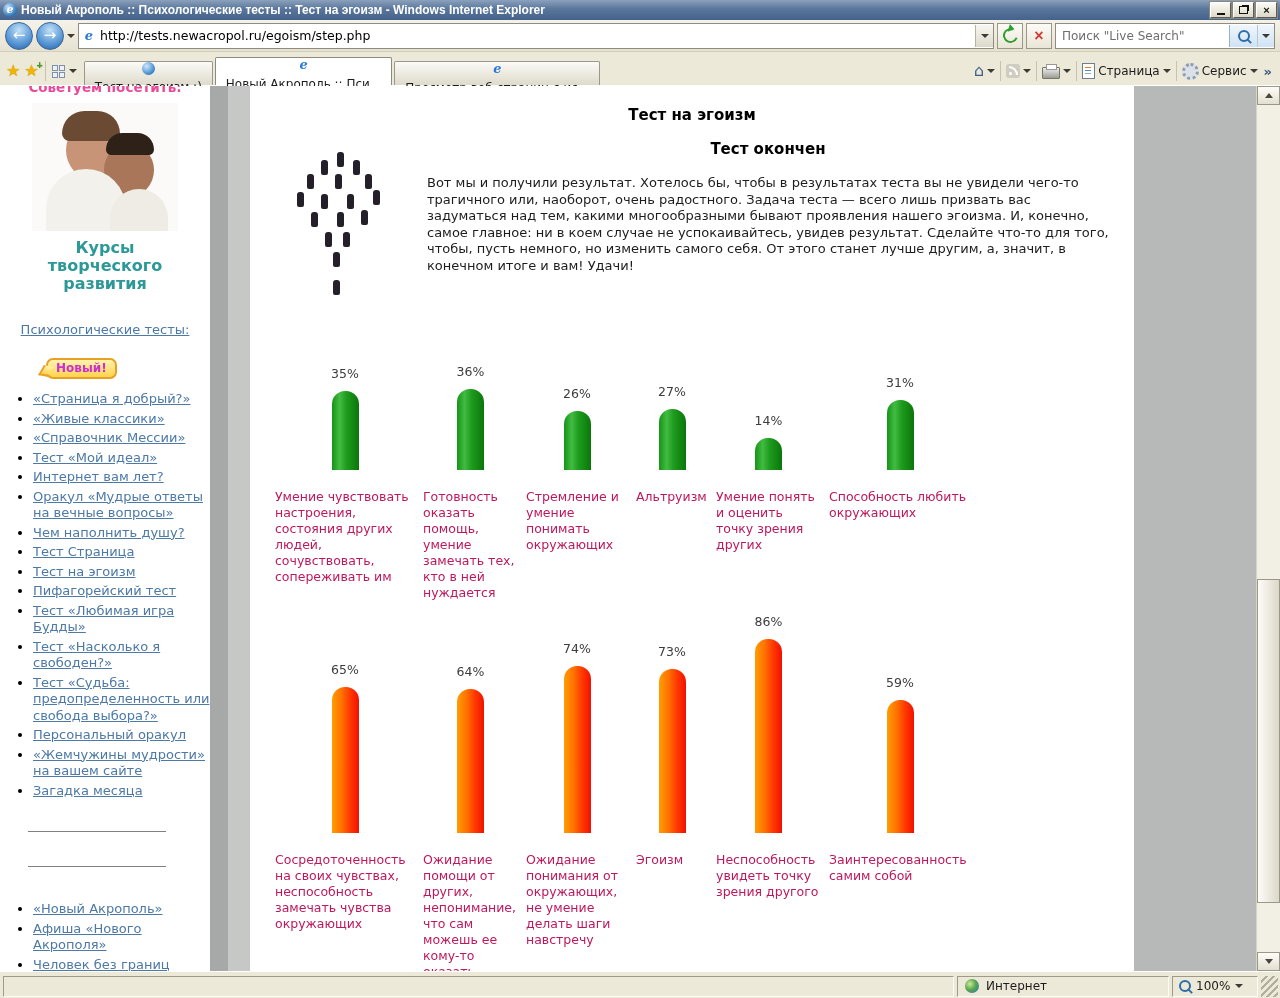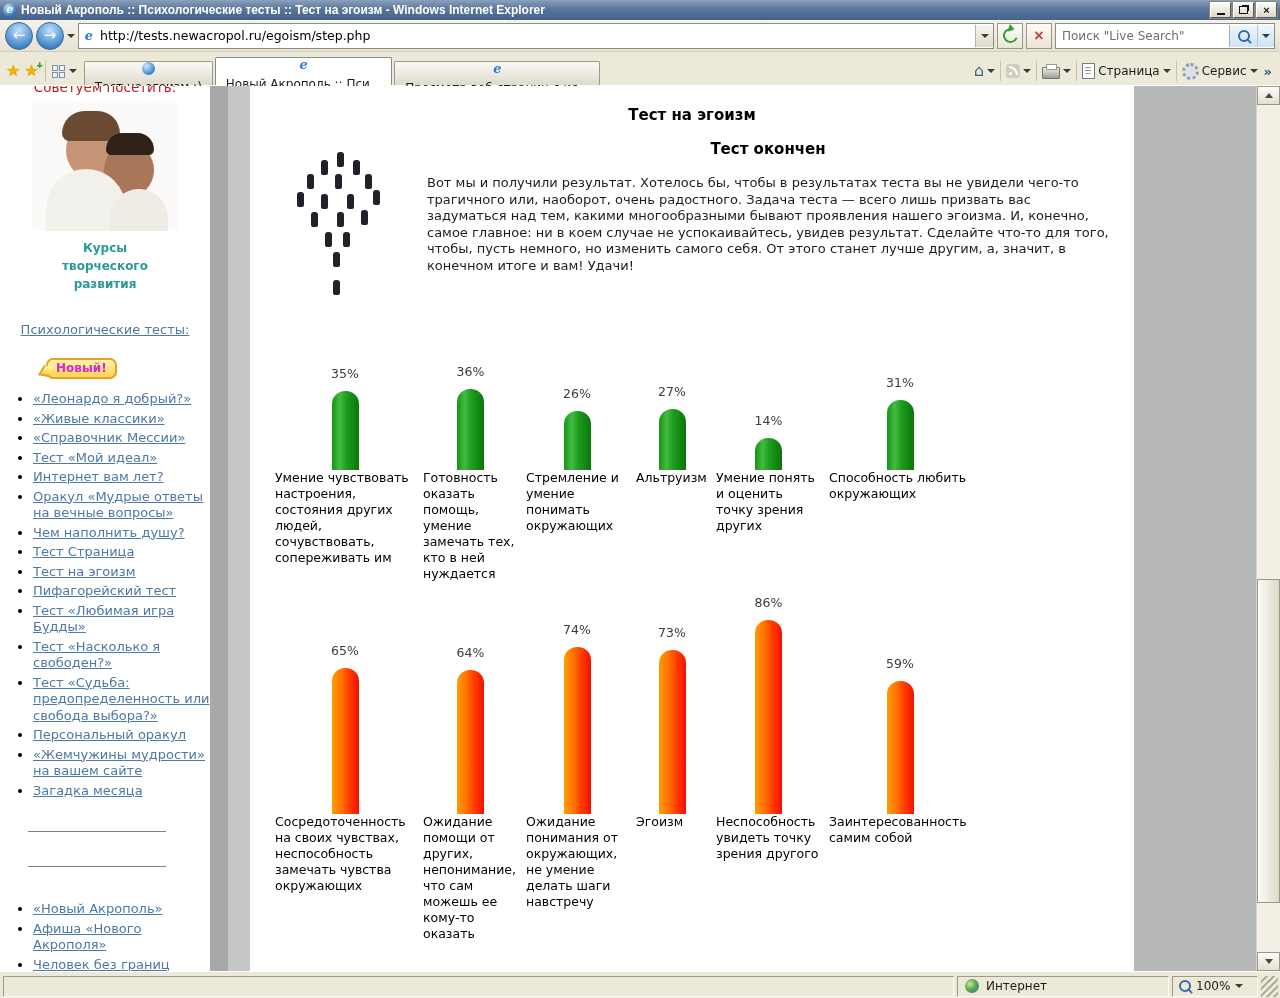--- a/index.html
+++ b/index.html
@@ -101,26 +101,26 @@
   .chev{color:#33557e;font:bold 13px "DejaVu Sans",sans-serif;padding:0 3px;}
 
   
   .content{height:885px;display:flex;flex:none;background:#b7b9b8;position:relative;}
   .sidebar{width:210px;background:#fff;overflow:hidden;flex:none;font-size:13px;}
   .strip{width:40px;flex:none;background:linear-gradient(90deg,#a7a9a8 0 45%,#c6c8c6 45% 100%);}
   .page{width:884px;background:#fff;flex:none;padding:12px 25px 0 25px;box-sizing:border-box;overflow:hidden;}
   .rightgray{flex:1;background:#b7b9b8;}
 
   
-  .advice-heading{margin:-7px 0 0 0;text-align:center;color:#b91c1c;
-    font-weight:normal;font-size:13.5px;}
+  .advice-heading{margin:-7px 0 0 0;text-align:center;color:#ec4899;
+    font-weight:bold;font-size:13.5px;}
   .couple-photo{width:146px;height:128px;margin:8px auto 0 auto;position:relative;
     background:#fbfaf8;overflow:hidden;}
   .ph{position:absolute;border-radius:50%;}
-  .course-caption{text-align:center;color:#2d9898;font-weight:bold;font-size:12px;
+  .course-caption{text-align:center;color:#2d9898;font-weight:bold;font-size:16px;
     line-height:18px;margin-top:8px;white-space:pre-line;}
   .tests-link{display:block;text-align:center;margin-top:28px;color:#4c79a6;
     text-decoration:underline;font-size:13px;line-height:17px;}
   a{color:#4c79a6;}
   .new-badge{display:inline-block;margin:20px 0 0 46px;position:relative;
     background:linear-gradient(#fff3b0,#ffd34e);border:2px solid #e8a020;border-radius:7px;
     padding:1px 8px 2px 8px;color:#cc2fd0;font:bold 12px "DejaVu Sans",sans-serif;}
   .new-badge::before{content:"";position:absolute;left:-7px;bottom:1px;width:8px;height:8px;
     background:linear-gradient(#fff3b0,#ffd34e);border-left:2px solid #e8a020;
     border-bottom:2px solid #e8a020;transform:skew(-30deg,10deg);}
@@ -153,21 +153,21 @@
   .chart-col:nth-child(5){width:113px;}
   .chart-col:nth-child(6){width:150px;}
   .chart-col:nth-child(7){width:130px;}
   .bar-area{display:flex;flex-direction:column;align-items:center;justify-content:flex-end;}
   .green .bar-area{height:132px;}
   .red .bar-area{height:228px;}
   .bar-value{font-size:12.5px;color:#3c3c3c;margin-bottom:10px;}
   .bar{width:27px;border-radius:13px 13px 0 0;}
   .green .bar{background:linear-gradient(90deg,#149414,#42bb42 28%,#1d9b1d 55%,#0b760b);}
   .red .bar{background:linear-gradient(90deg,#ff9d00,#ff7300 35%,#ff3c00 65%,#f31000);}
-  .bar-label{font-size:12.5px;line-height:16px;color:#000000;margin-top:0;}
+  .bar-label{font-size:12.5px;line-height:16px;color:#be185d;margin-top:19px;}
 
   
   .scrollbar{width:23px;flex:none;background:#f2f0e4;display:flex;flex-direction:column;
     border-left:1px solid #d8d5c6;}
   .sb-btn{height:17px;background:linear-gradient(#fdfcf8,#e3dfd0);border:1px solid #9b988b;
     display:flex;align-items:center;justify-content:center;flex:none;}
   .tri-up{width:0;height:0;border-left:4px solid transparent;border-right:4px solid transparent;
     border-bottom:5px solid #4a483e;}
   .tri-down{width:0;height:0;border-left:4px solid transparent;border-right:4px solid transparent;
     border-top:5px solid #4a483e;}
@@ -295,21 +295,21 @@
         <span class="ph" style="left:74px;top:30px;width:48px;height:22px;background:#2e2118;border-radius:24px 24px 8px 8px;"></span>
         <span class="ph" style="left:14px;top:66px;width:80px;height:62px;background:#f3f1ec;border-radius:40px 40px 0 0;"></span>
         <span class="ph" style="left:78px;top:86px;width:58px;height:42px;background:#efece5;border-radius:30px 30px 0 0;"></span>
       </div>
       <div class="course-caption">Курсы
 творческого
 развития</div>
       <a class="tests-link" href="#">Психологические тесты:</a>
       <span class="new-badge">Новый!</span>
       <ul class="side-list" id="side-links">
-          <li><a href="#">«Леонардо я добрый?»</a></li>
+          <li><a href="#">«Страница я добрый?»</a></li>
           <li><a href="#">«Живые классики»</a></li>
           <li><a href="#">«Справочник Мессии»</a></li>
           <li><a href="#">Тест «Мой идеал»</a></li>
           <li><a href="#">Интернет вам лет?</a></li>
           <li><a href="#">Оракул «Мудрые ответы на вечные вопросы»</a></li>
           <li><a href="#">Чем наполнить душу?</a></li>
           <li><a href="#">Тест Страница</a></li>
           <li><a href="#">Тест на эгоизм</a></li>
           <li><a href="#">Пифагорейский тест</a></li>
           <li><a href="#">Тест «Любимая игра Будды»</a></li>

